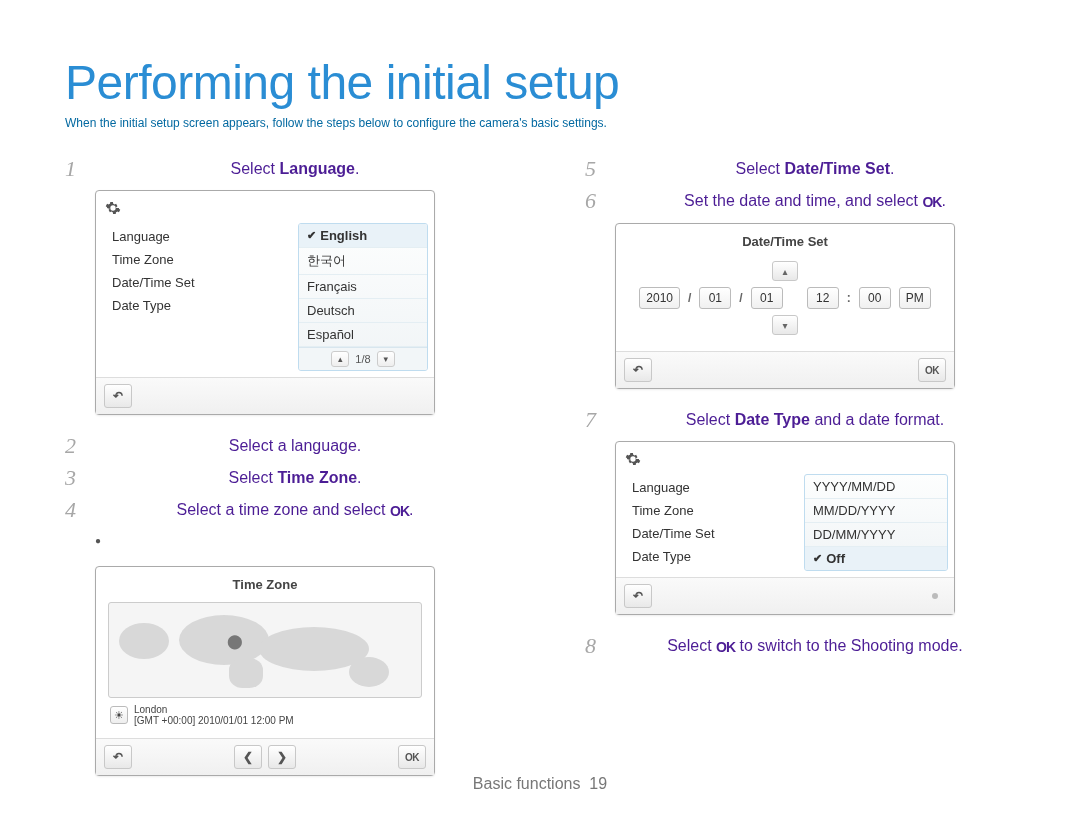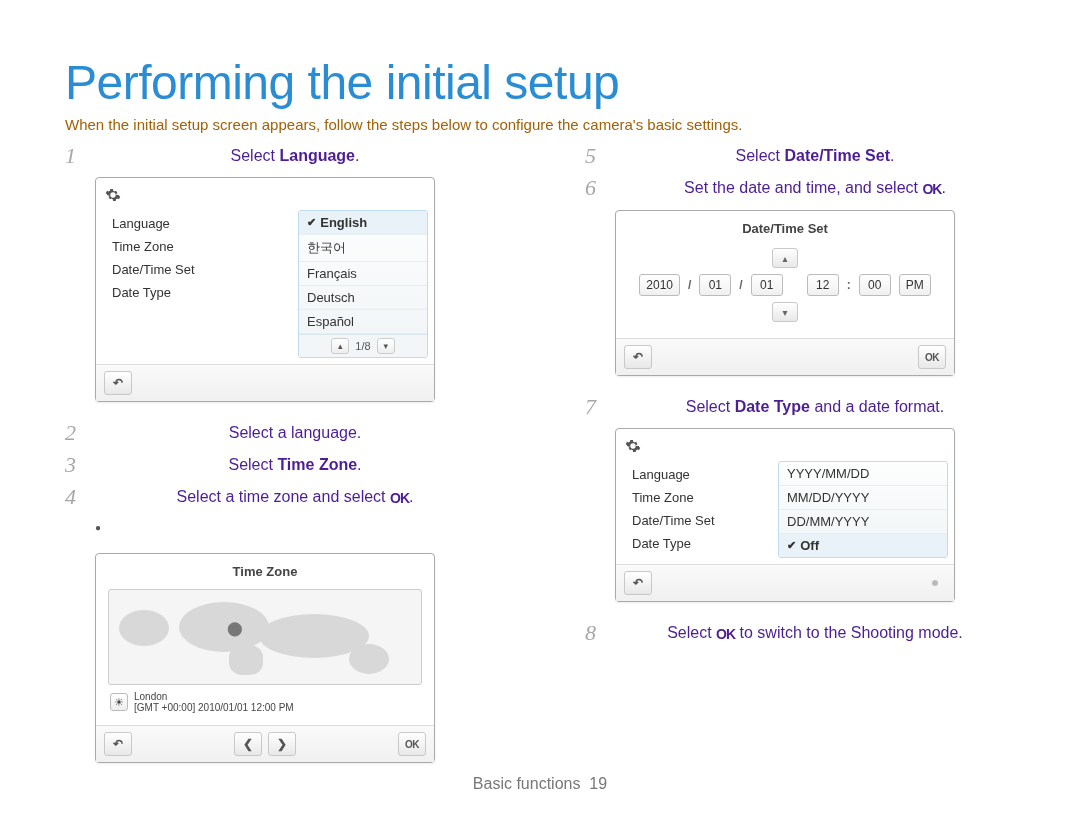--- a/index.html
+++ b/index.html
@@ -13,23 +13,23 @@
     padding: 55px 65px 0 65px;
   }
   .page-title {
     font-size: 48px;
     color: #2a8dd4;
     font-weight: 400;
     letter-spacing: -0.5px;
     margin-bottom: 6px;
   }
   .page-intro {
-    font-size: 15px;
-    color: #a16207;
-    margin-bottom: 12px;
+    font-size: 12px;
+    color: #0369a1;
+    margin-bottom: 28px;
   }
   .columns { display: flex; gap: 90px; }
   .col { flex: 1; }
   .step { display: flex; gap: 12px; margin-bottom: 10px; font-size: 16px; line-height: 22px; }
   .step-num {
     font-size: 22px;
     font-style: italic;
     color: #a7a7a7;
     font-family: Georgia, serif;
     min-width: 18px;
@@ -58,21 +58,21 @@
     text-align: center; font-weight: bold; font-size: 13px; color:#444; padding:4px 0 6px;
   }
   .dev-split { display:flex; }
   .dev-left { flex:1; padding: 2px 4px; }
   .dev-left-item { padding: 4px 6px; font-size: 13px; color: #333; }
   .dev-right {
     width: 130px; border:1px solid #bfdcef; border-radius:3px;
     background: linear-gradient(#fdfefe,#f0f4f6);
     overflow:hidden;
   }
-  .dev-right-wide { width: 170px; }
+  .dev-right-wide { width: 144px; }
   .opt-item {
     padding: 4px 8px; font-size: 13px; color:#333;
     border-bottom: 1px solid #e4eef3;
     display:flex; align-items:center; gap:4px;
   }
   .opt-item:last-child { border-bottom:none; }
   .opt-sel { background:#e9f2f8; font-weight:bold; }
   .check { font-size:11px; color:#333; }
   .opt-pager {
     display:flex; align-items:center; justify-content:center; gap:6px;

